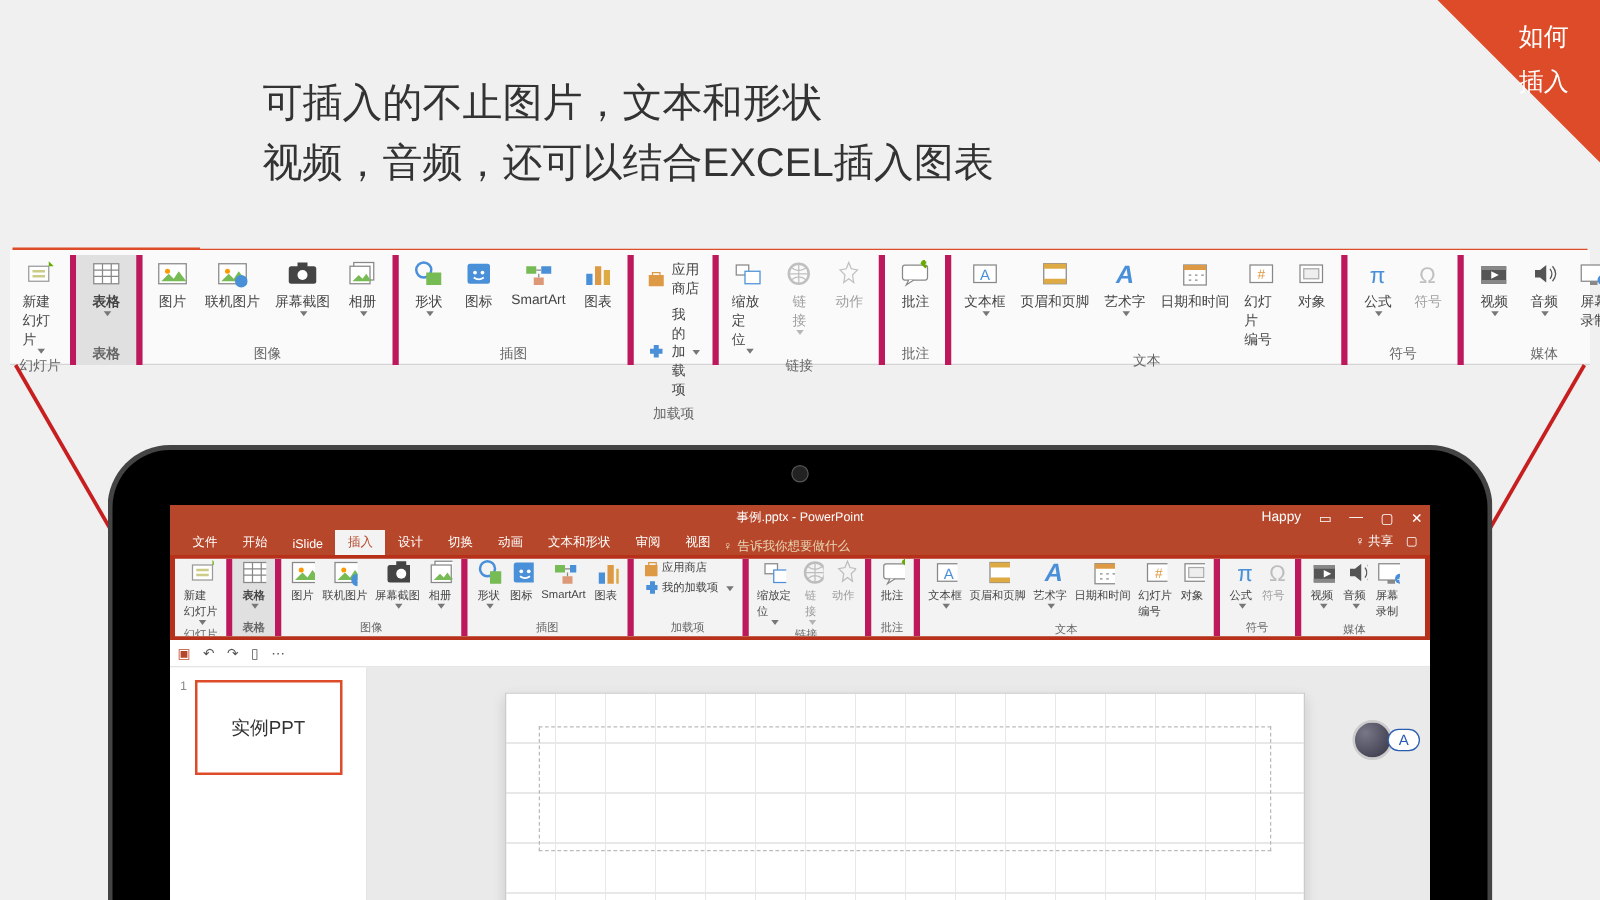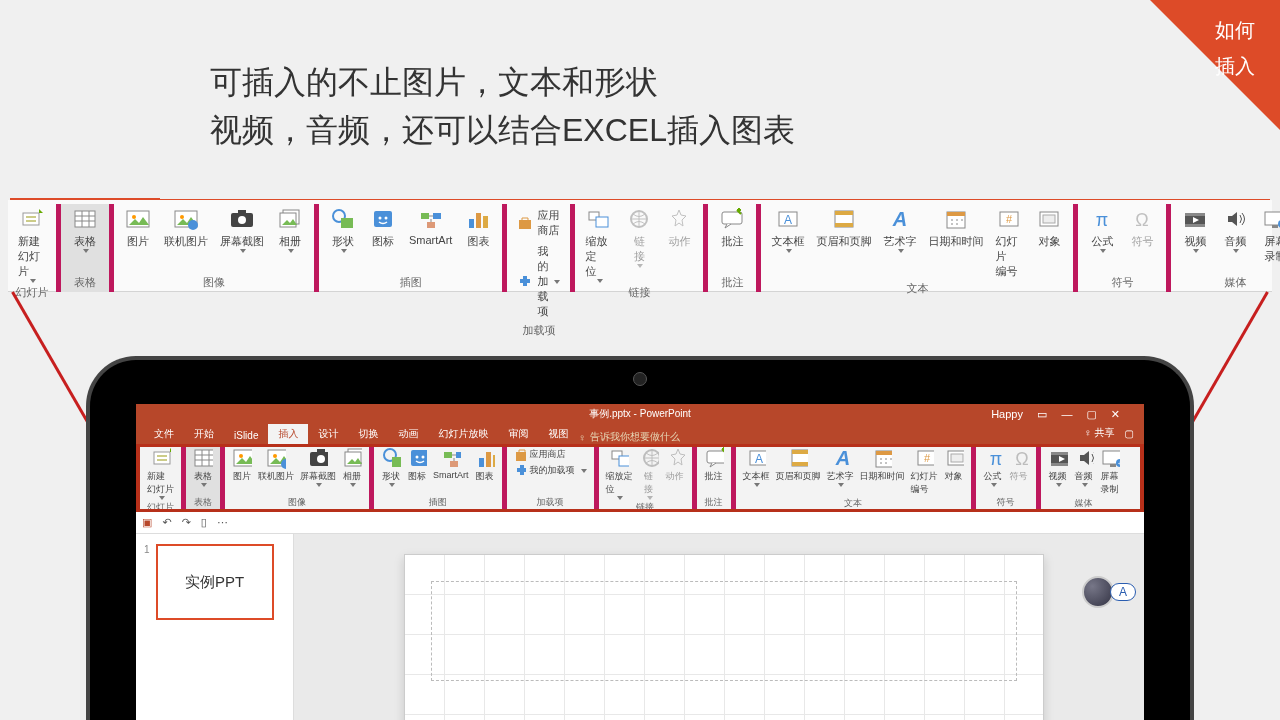--- a/index.html
+++ b/index.html
@@ -93,20 +93,21 @@
     display: flex; align-items: center; justify-content: center;
   }
   .rbtn .lbl { margin-top: 2px; white-space: nowrap; }
   .rgroup-name {
     font-size: 11px;
     color: #666;
     margin-bottom: 2px;
   }
   .table-sel {
     background: #e0e0e0;
+    font-weight: bold;
   }
   .stack {
     display: flex;
     flex-direction: column;
     align-items: flex-start;
     justify-content: center;
     gap: 6px;
     padding: 4px 6px;
   }
   .stack .row {
@@ -151,21 +152,21 @@
     background: #fff;
   }
 
   
   .pp-titlebar {
     height: 20px;
     background: #b7472a;
     display: flex;
     align-items: center;
     justify-content: space-between;
-    padding: 0 24px;
+    padding: 0 6px;
     color: #fff;
     font-size: 10px;
     position: relative;
   }
   .pp-title-center {
     position: absolute;
     left: 50%;
     transform: translateX(-50%);
   }
   .pp-titlebar .winbtns {
@@ -675,21 +676,21 @@
     </div>
 
     <div class="pp-menubar">
       <div class="pp-tab">文件</div>
       <div class="pp-tab">开始</div>
       <div class="pp-tab">iSlide</div>
       <div class="pp-tab active">插入</div>
       <div class="pp-tab">设计</div>
       <div class="pp-tab">切换</div>
       <div class="pp-tab">动画</div>
-      <div class="pp-tab">幻灯片放映</div>
+      <div class="pp-tab">文本和形状</div>
       <div class="pp-tab">审阅</div>
       <div class="pp-tab">视图</div>
       <div class="tell-me">
         <span>♀</span>
         <span>告诉我你想要做什么</span>
       </div>
       <div class="right">
         <span>♀ <span>共享</span></span>
         <span>▢</span>
       </div>

